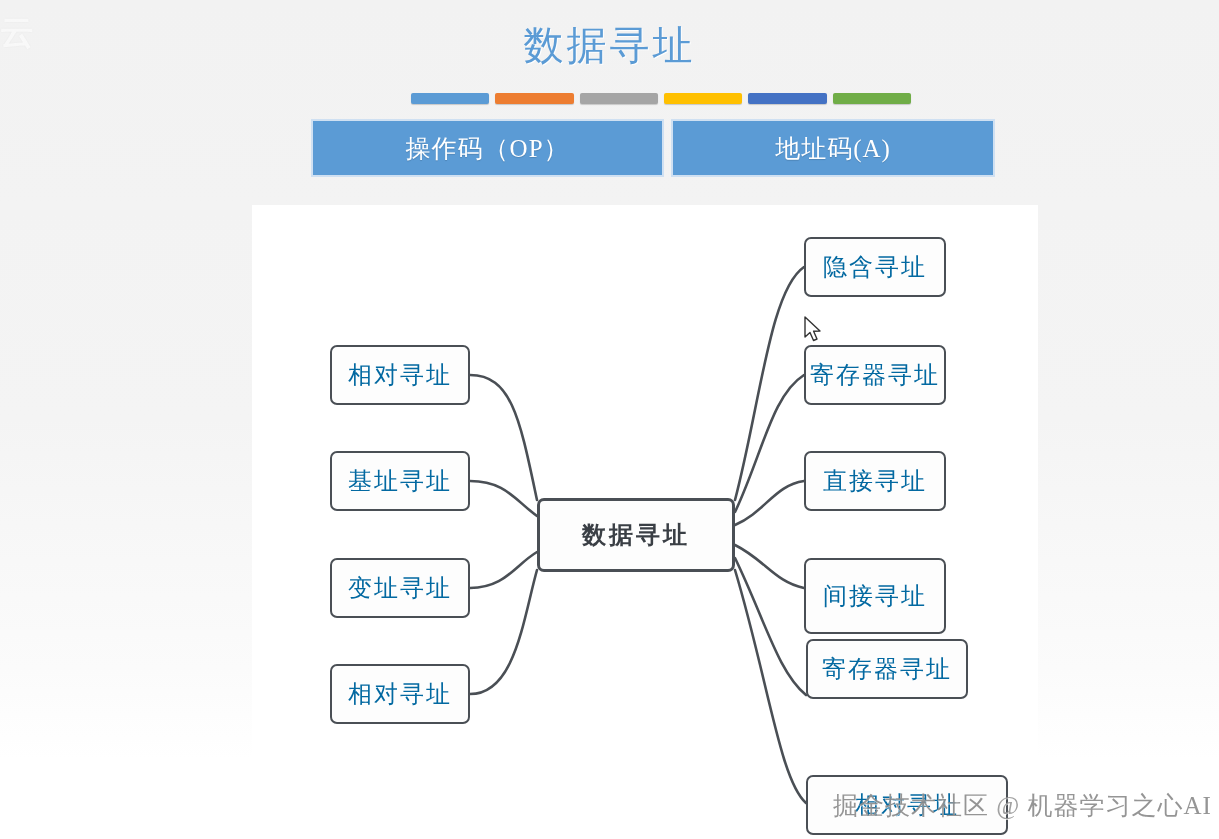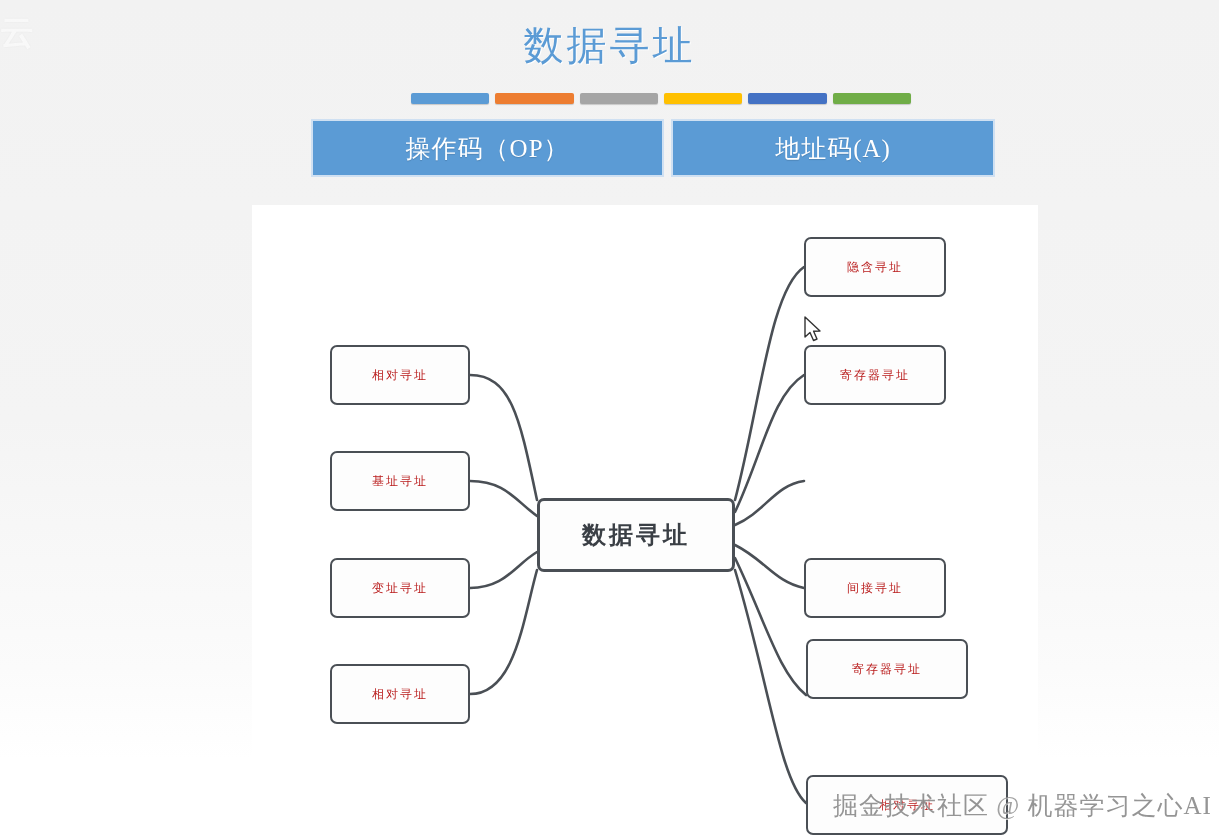--- a/index.html
+++ b/index.html
@@ -91,22 +91,22 @@
   
   .node {
     position: absolute;
     box-sizing: border-box;
     background: #fdfdfd;
     border: 2.5px solid #4a4f55;
     border-radius: 7px;
     display: flex;
     align-items: center;
     justify-content: center;
-    color: #b91c1c;
-    font-size: 12px;
+    color: #0369a1;
+    font-size: 24px;
     letter-spacing: 2px;
     z-index: 3;
     text-shadow: 0.5px 0.5px 0 rgba(255,255,255,.6);
   }
   .node.center {
     font-size: 24px;
     font-weight: bold;
     color: #3a3f45;
     border-width: 3px;
     letter-spacing: 3px;
@@ -223,21 +223,24 @@
   <div class="node" style="left:330px; top:664px; width:140px; height:60px;">
     <span>相对寻址</span>
   </div>
 
   <div class="node" style="left:804px; top:237px; width:142px; height:60px;">
     <span>隐含寻址</span>
   </div>
   <div class="node" style="left:804px; top:345px; width:142px; height:60px;">
     <span>寄存器寻址</span>
   </div>
-  <div class="node" style="left:804px; top:558px; width:142px; height:60px;">
+  <div class="node" style="left:804px; top:451px; width:142px; height:60px;">
+    <span>直接寻址</span>
+  </div>
+  <div class="node" style="left:804px; top:558px; width:142px; height:76px;">
     <span>间接寻址</span>
   </div>
   <div class="node" style="left:806px; top:639px; width:162px; height:60px;">
     <span>寄存器寻址</span>
   </div>
   <div class="node" style="left:806px; top:775px; width:202px; height:60px;">
     <span>相对寻址</span>
   </div>
 
   <div class="wm-topleft">云</div>

